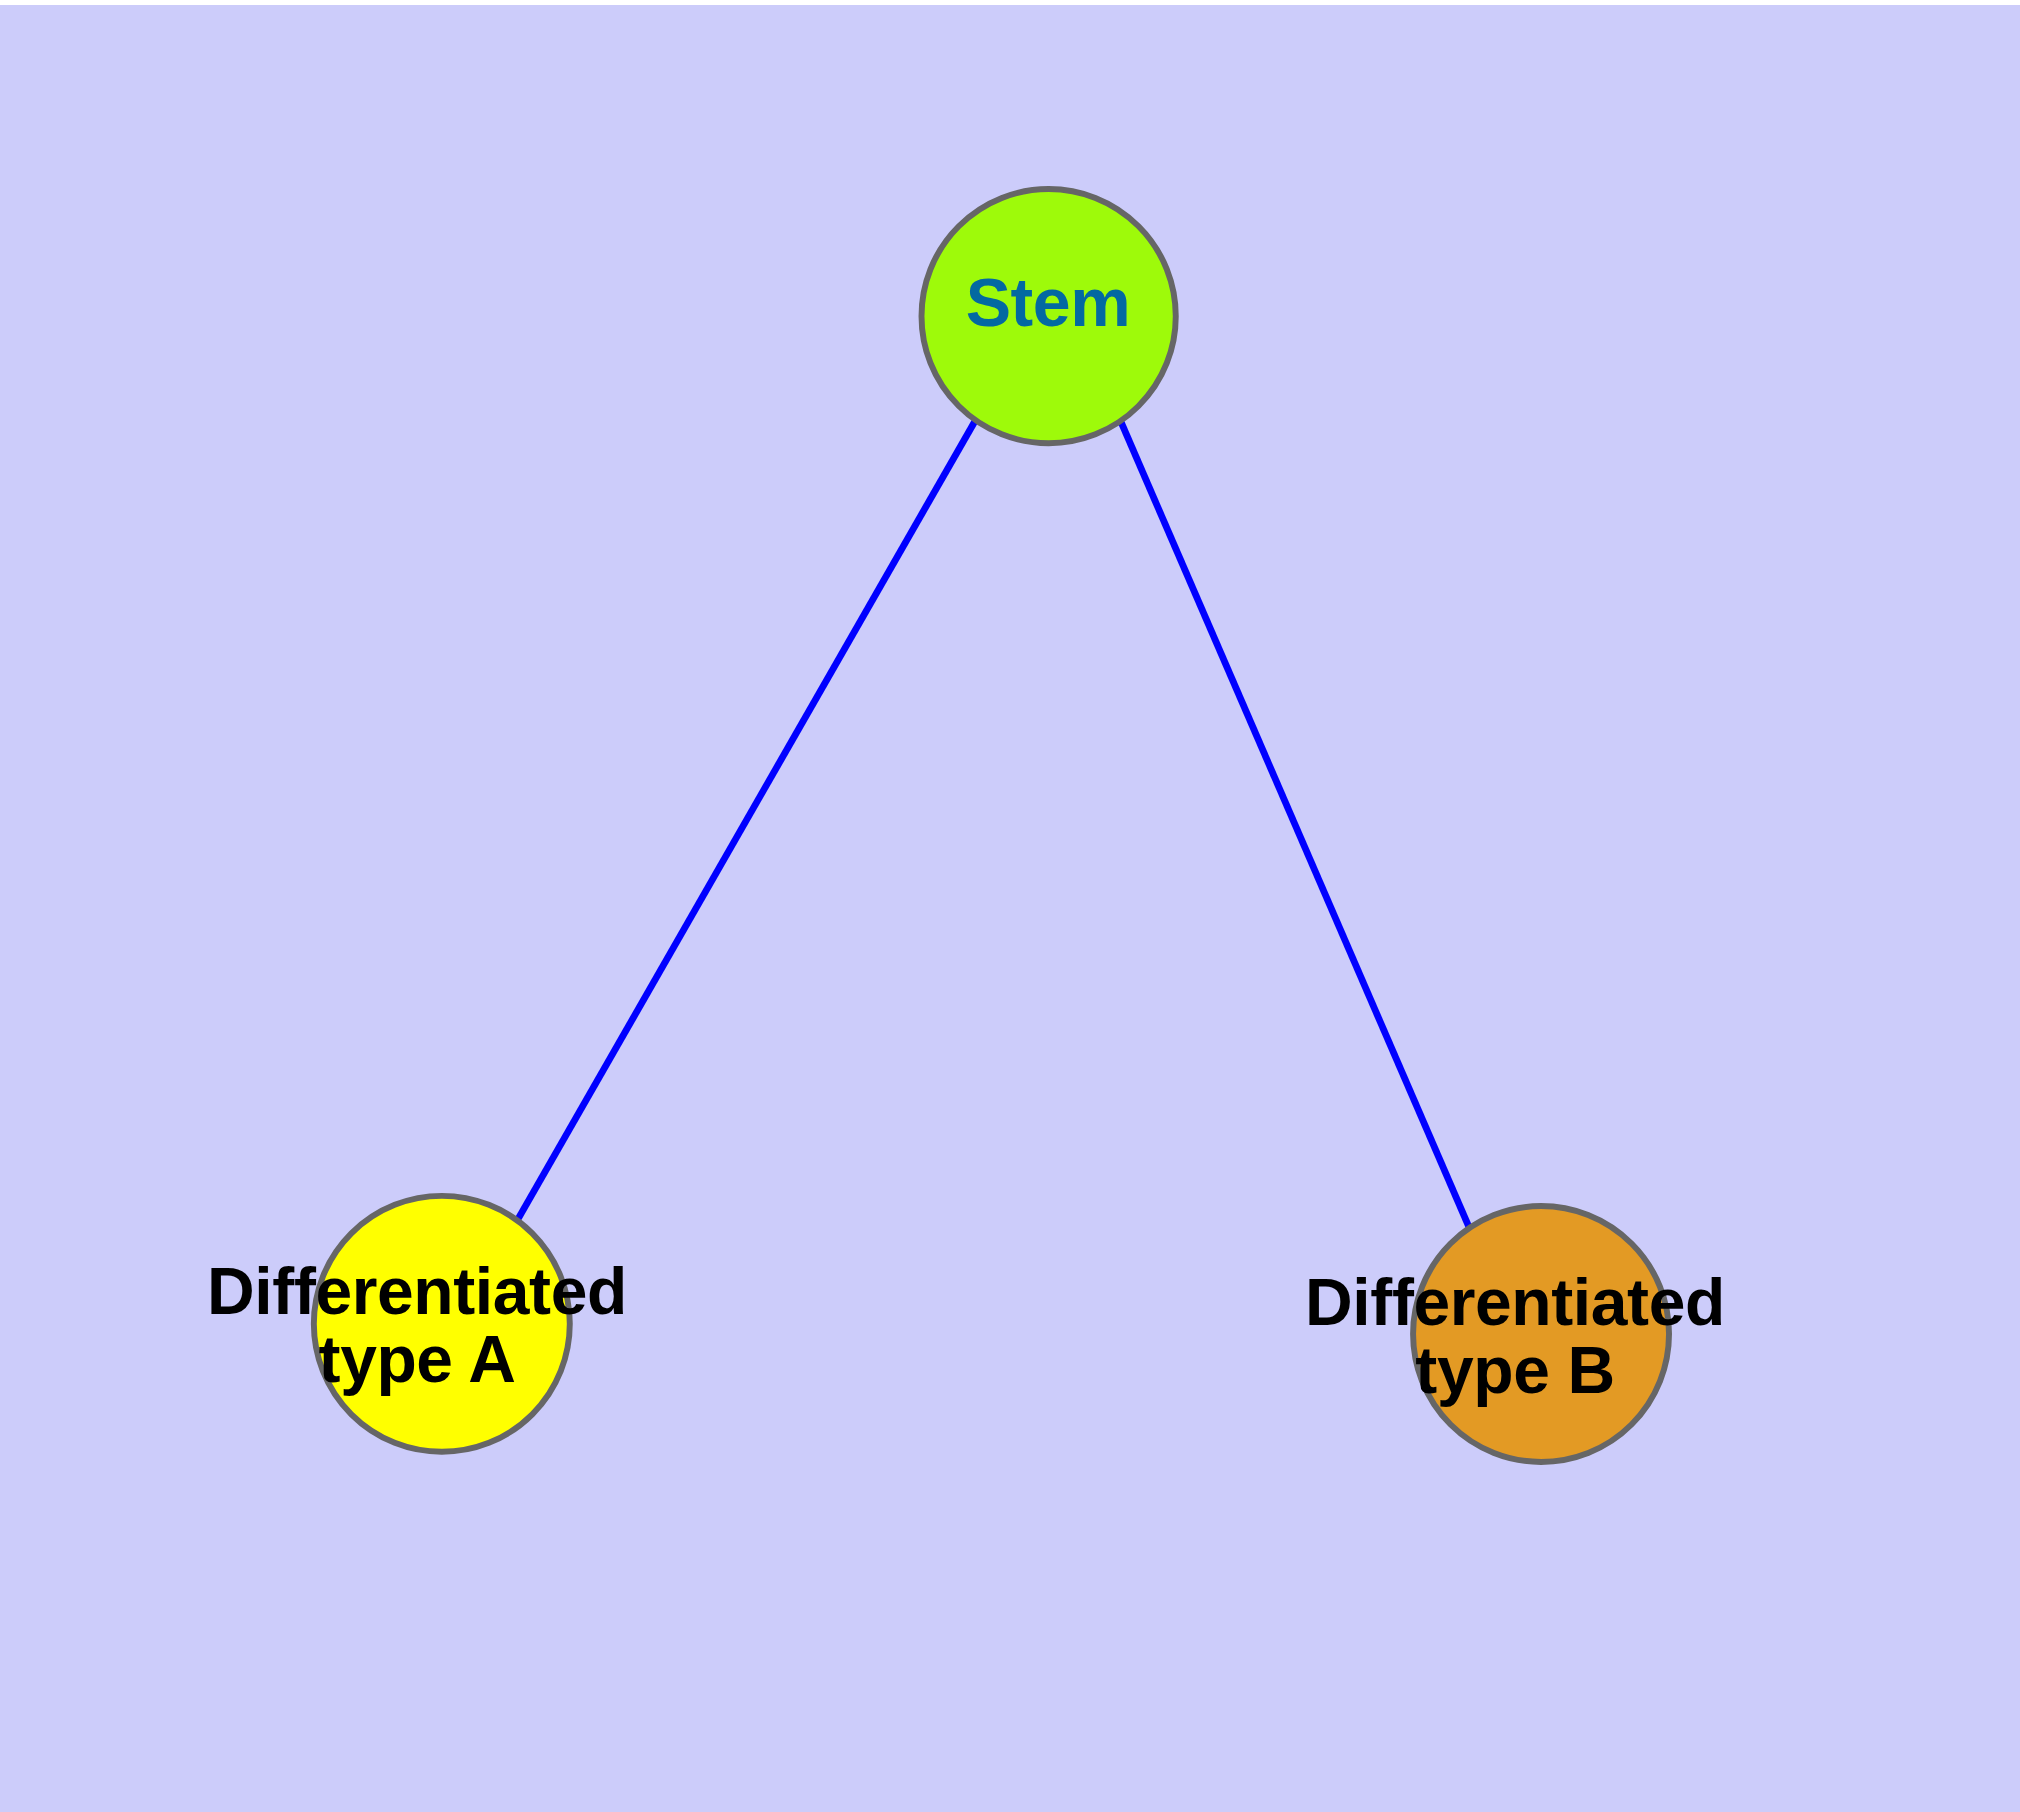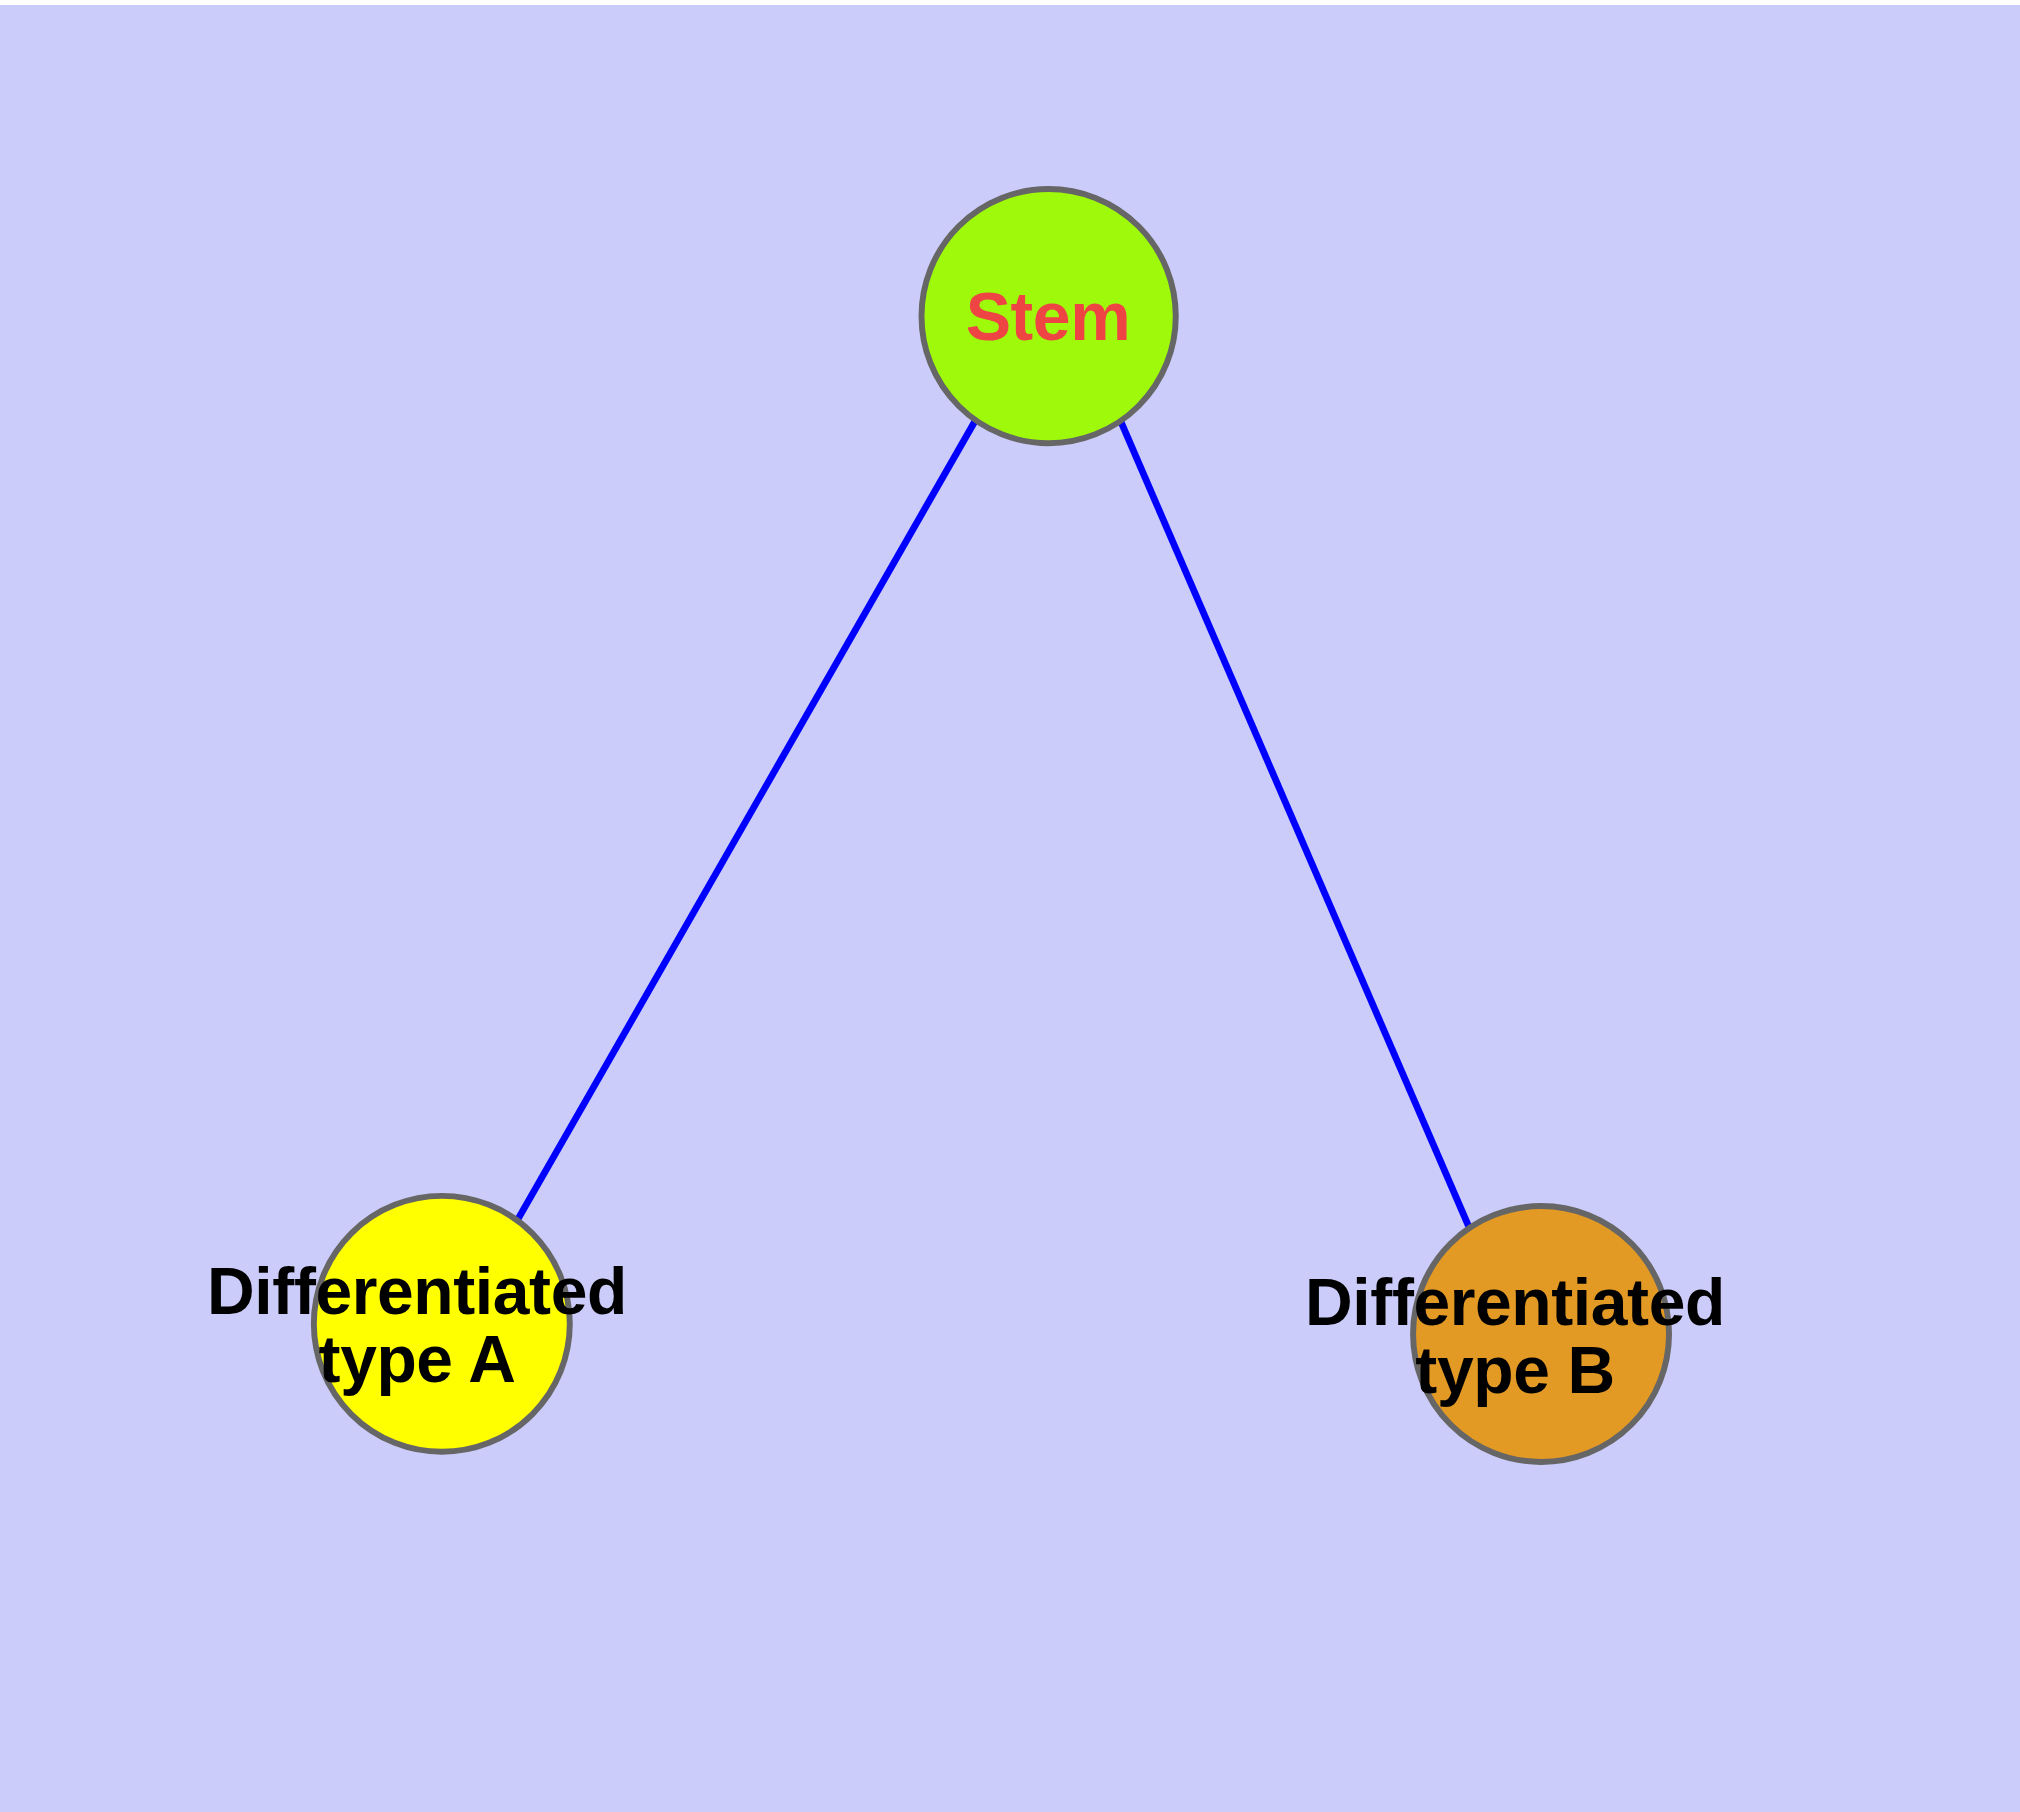--- a/index.html
+++ b/index.html
@@ -55,21 +55,21 @@
       <line id="edge-1" stroke-linecap="butt" x1="1322" y1="497" x2="1733" y2="1448" stroke="#0000ff" stroke-width="8"></line>
     </g>
 
     <g>
       <circle id="node-0" cx="1237" cy="373" r="150" fill="#9efa0a" stroke="#666666" stroke-width="7"></circle>
       <circle id="node-1" cx="521" cy="1562" r="151" fill="#ffff00" stroke="#666666" stroke-width="7"></circle>
       <circle id="node-2" cx="1818" cy="1574" r="151" fill="#e39a24" stroke="#666666" stroke-width="7"></circle>
     </g>
   </svg>
 
-  <div class="node-label" id="label-0" style="left: 1048px; top: 316px; font-size: 68px; color: #ef4444; text-align: right;">Stem</div>
+  <div class="node-label" id="label-0" style="left: 1048px; top: 302px; font-size: 68px; color: #0369a1; text-align: right;">Stem</div>
 
   <div class="node-label" id="label-1" style="left: 417px; top: 1326px; font-size: 66px; color: rgb(0, 0, 0);">Differentiated
 type A</div>
 
   <div class="node-label" id="label-2" style="left: 1515px; top: 1337px; font-size: 66px; color: rgb(0, 0, 0);">Differentiated
 type B</div>
 
 </div>
 
 

